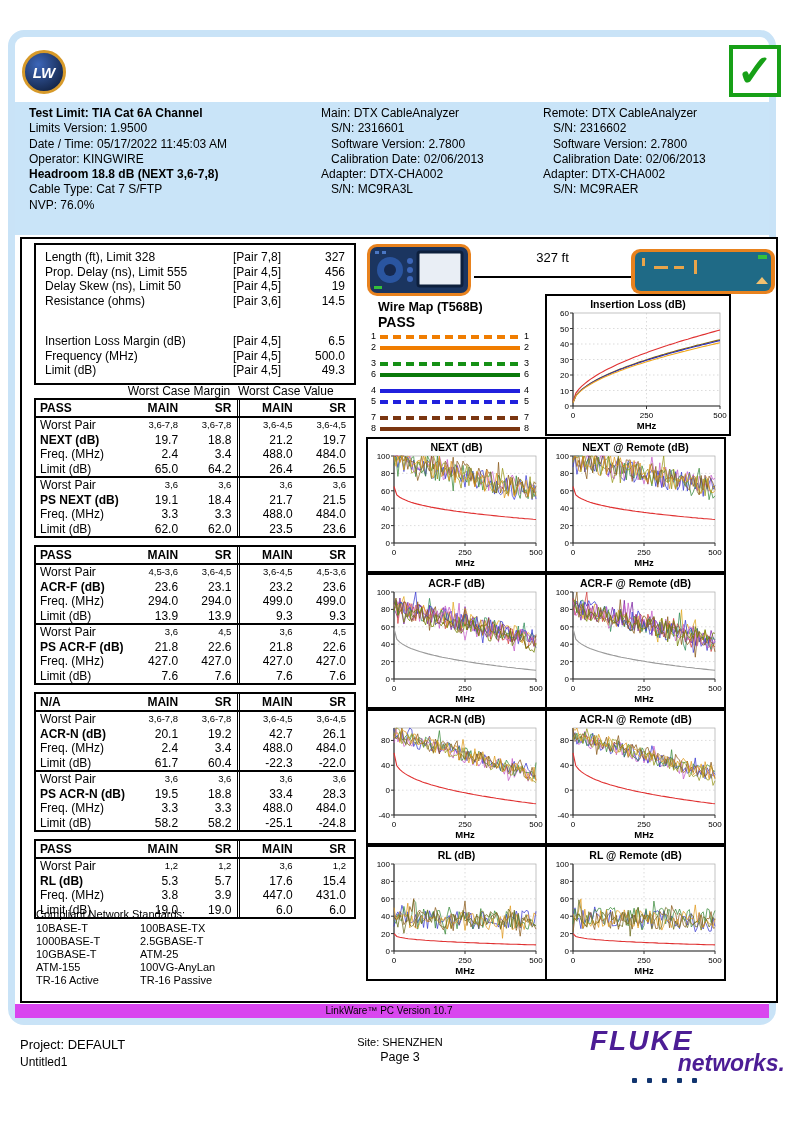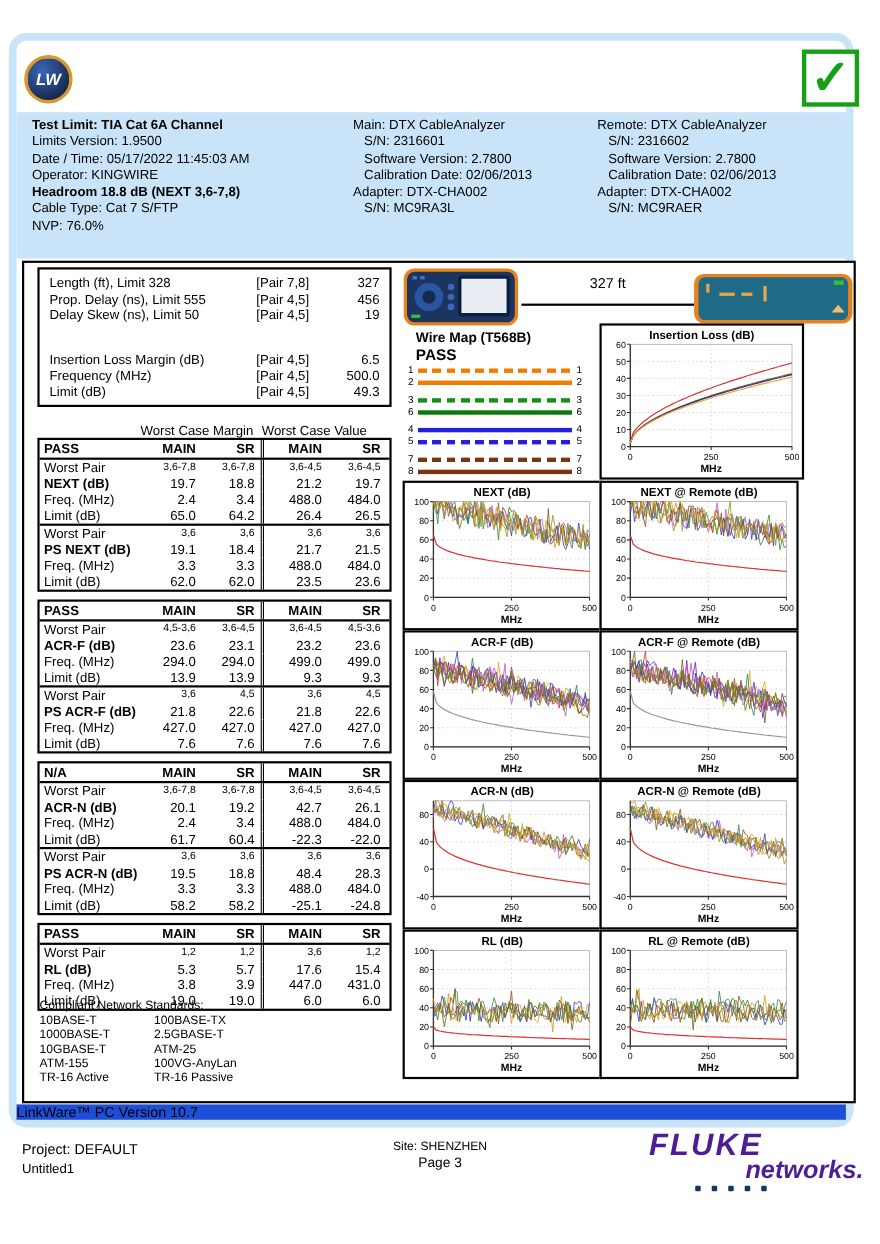--- a/index.html
+++ b/index.html
@@ -91,22 +91,22 @@
   .wm-row .n{width:10px;font-size:9px;line-height:9px;}
   .wm-row .nl{text-align:right;margin-right:4px;}
   .wm-row .nr{text-align:left;margin-left:4px;}
   .wm-row .wire{flex:1;height:4px;}
 
   
   .chart{position:absolute;border:2px solid #000;box-sizing:content-box;background:#fff;}
   .chart svg{display:block;}
 
   
-  .vstrip{position:absolute;left:15px;top:1004px;width:754px;height:14px;background:#1d4ed8;
-          font-size:13px;text-align:left;line-height:14px;box-sizing:border-box;padding-right:6px;}
+  .vstrip{position:absolute;left:15px;top:1004px;width:754px;height:14px;background:#d946ef;
+          font-size:10px;text-align:center;line-height:14px;box-sizing:border-box;padding-right:6px;}
   .f-project{position:absolute;left:20px;top:1037px;font-size:13px;}
   .f-untitled{position:absolute;left:20px;top:1055px;font-size:12px;}
   .f-site{position:absolute;left:300px;top:1036px;width:200px;text-align:center;font-size:11px;}
   .f-page{position:absolute;left:300px;top:1050px;width:200px;text-align:center;font-size:12.5px;}
   .fluke{position:absolute;left:590px;top:1028px;width:195px;color:#4c1d95;}
   .fluke .l1{font-size:28px;font-weight:800;font-style:italic;letter-spacing:2px;line-height:26px;}
   .fluke .l2{font-size:23px;font-weight:800;font-style:italic;text-align:right;line-height:22px;margin-top:-2px;}
   .fluke .dots{display:flex;gap:10px;margin-top:4px;margin-left:42px;}
   .fluke .dots span{width:5px;height:5px;background:#12356f;border-radius:1px;display:block;}
 </style>
@@ -167,20 +167,25 @@
       <div class="m-row">
         <span class="lab">Prop. Delay (ns), Limit 555</span>
         <span class="pair">[Pair 4,5]</span>
         <span class="val">456</span>
       </div>
       <div class="m-row">
         <span class="lab">Delay Skew (ns), Limit 50</span>
         <span class="pair">[Pair 4,5]</span>
         <span class="val">19</span>
       </div>
+      <div class="m-row">
+        <span class="lab">Resistance (ohms)</span>
+        <span class="pair">[Pair 3,6]</span>
+        <span class="val">14.5</span>
+      </div>
       <div class="m-spacer"></div>
       <div class="m-row">
         <span class="lab">Insertion Loss Margin (dB)</span>
         <span class="pair">[Pair 4,5]</span>
         <span class="val">6.5</span>
       </div>
       <div class="m-row">
         <span class="lab">Frequency (MHz)</span>
         <span class="pair">[Pair 4,5]</span>
         <span class="val">500.0</span>
@@ -368,21 +373,21 @@
           <span class="c0 ">Worst Pair</span>
           <span class="c1 small">3,6</span>
           <span class="c2 small">3,6</span>
           <span class="c3 small">3,6</span>
           <span class="c4 small">3,6</span>
         </div>
         <div class="trow">
           <span class="c0 pname">PS ACR-N (dB)</span>
           <span class="c1 ">19.5</span>
           <span class="c2 ">18.8</span>
-          <span class="c3 ">48.4</span>
+          <span class="c3 ">33.4</span>
           <span class="c4 ">28.3</span>
         </div>
         <div class="trow">
           <span class="c0 ">Freq. (MHz)</span>
           <span class="c1 ">3.3</span>
           <span class="c2 ">3.3</span>
           <span class="c3 ">488.0</span>
           <span class="c4 ">484.0</span>
         </div>
         <div class="trow">

